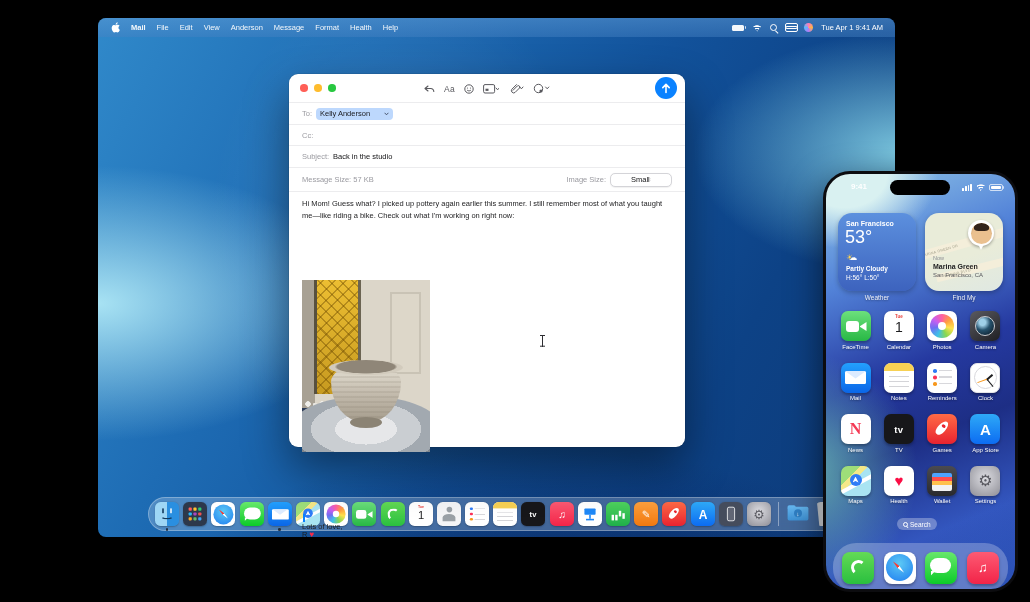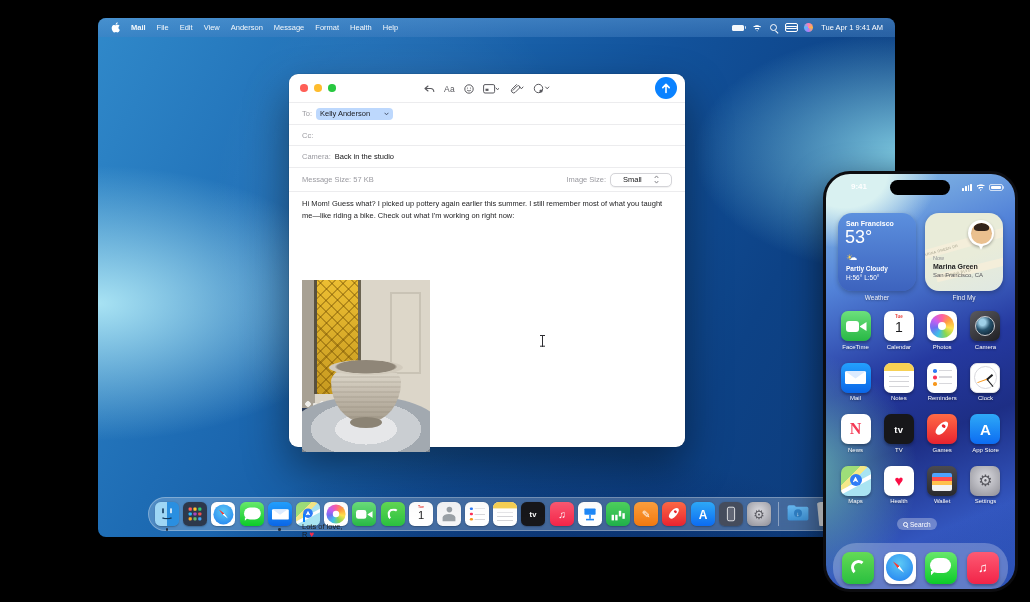--- a/index.html
+++ b/index.html
@@ -41,21 +41,21 @@
   .mw-tools{margin:0 auto;display:flex;align-items:flex-end;gap:9px;color:#59595e}
   .tool{display:flex;align-items:center;gap:1.5px}
   .aa{font-size:8.5px;color:#59595e;letter-spacing:.2px}
   .sendbtn{position:absolute;right:8px;top:3px;width:22px;height:22px;border-radius:50%;background:#0a82ff;display:flex;align-items:center;justify-content:center}
   .fieldrow{position:relative;display:flex;align-items:center;border-top:1px solid #ececee;padding:0 13px}
   .row-to{height:22px}.row-cc{height:21px}.row-subj{height:22px}.row-size{height:24px}
   .flabel{color:#9a9aa0}
   .pill{margin-left:4px;background:#bdd8fd;border-radius:4px;height:12px;display:flex;align-items:center;padding:0 4px;color:#1b1b1f;gap:14px}
   .subjval{margin-left:4px;color:#141416}
   .sizeright{margin-left:auto;display:flex;align-items:center;gap:4px}
-  .selectbox{width:62px;height:14px;border:1px solid #d4d4d8;border-radius:5px;background:#fff;display:flex;align-items:center;padding:0 12px;color:#141416;box-shadow:0 .5px 1px rgba(0,0,0,.06)}
+  .selectbox{width:62px;height:14px;border:1px solid #d4d4d8;border-radius:5px;background:#fff;display:flex;align-items:center;padding:0 20px;color:#141416;box-shadow:0 .5px 1px rgba(0,0,0,.06)}
   .selectbox .selval{flex:1}
   .mw-body{position:relative;height:257px}
   .bodytext{position:absolute;left:13px;top:6px;width:372px;line-height:12px;color:#1d1d1f}
   .caret{position:absolute;left:14px;top:322px;width:1.5px;height:8px;background:#0a82ff}
   .closing{position:absolute;left:13px;top:331px;line-height:8px;color:#1d1d1f}
   .heart{color:#fa2b49;font-size:8px}
 
   
   .pimg{position:absolute;left:13px;top:88px;width:128px;height:172px;background:#dcd6c9;overflow:hidden}
   .p-wallL{position:absolute;left:0;top:0;width:13px;height:140px;background:#a8a194}
@@ -315,21 +315,21 @@
         <span>Kelly Anderson</span>
         <svg width="5" height="4" viewBox="0 0 5 4">
             <path d="M.6.8 2.5 2.8 4.4.8" stroke="#3d4a60" fill="none" stroke-width=".9"></path>
           </svg>
       </span>
     </div>
     <div class="fieldrow row-cc">
       <span class="flabel">Cc:</span>
     </div>
     <div class="fieldrow row-subj">
-      <span class="flabel">Camera:</span>
+      <span class="flabel">Subject:</span>
       <span class="subjval">Back in the studio</span>
     </div>
     <div class="fieldrow row-size">
       <span class="flabel">Message Size: 57 KB</span>
       <span class="sizeright">
         <span class="flabel">Image Size:</span>
         <span class="selectbox">
           <span class="selval">Small</span>
           <svg width="5" height="9" viewBox="0 0 5 9">
               <path d="M.7 3 2.5.9 4.3 3 M.7 6 2.5 8.1 4.3 6" stroke="#7a7a80" fill="none" stroke-width=".9"></path>

